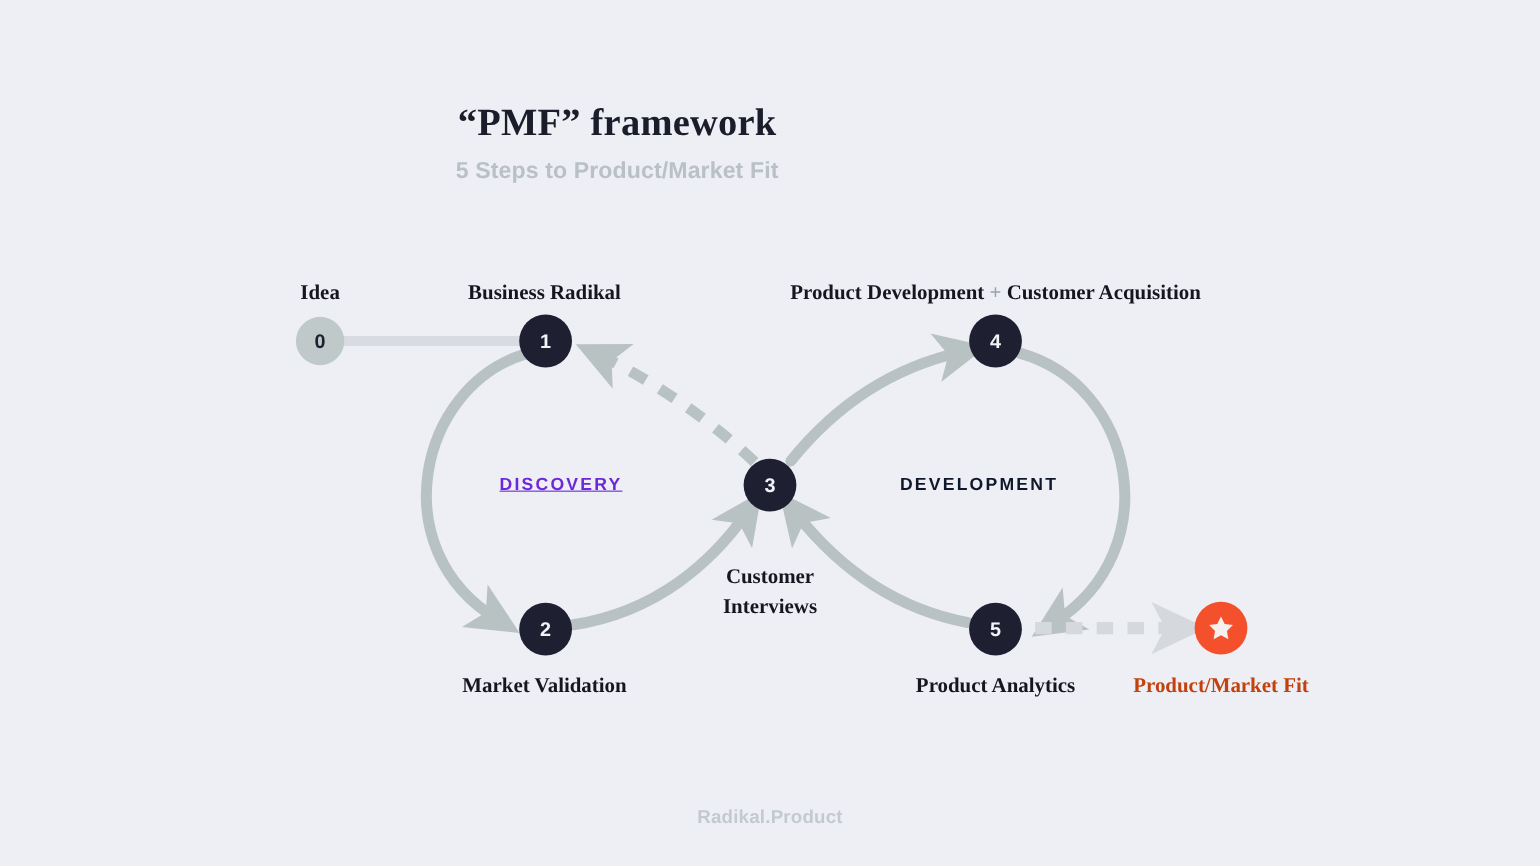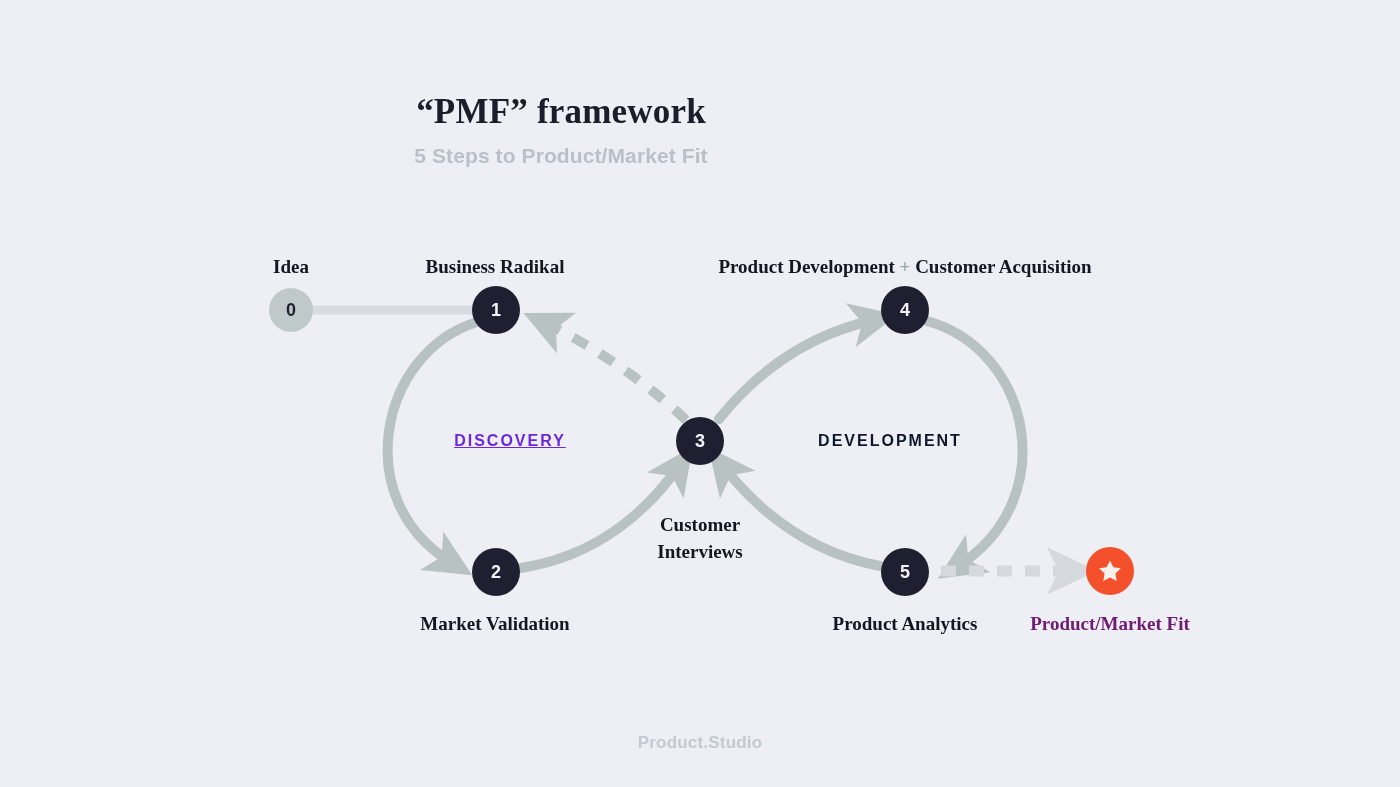--- a/index.html
+++ b/index.html
@@ -94,21 +94,21 @@
     position: absolute;
     font-family: Liberation Serif, serif;
     font-weight: bold;
     font-size: 19px;
     color: #15161f;
     white-space: nowrap;
     line-height: 25px;
   }
   .lbl.center { transform: translateX(-50%); text-align: center; }
   .lbl .plus { color: #9aa3ae; font-weight: bold; }
-  .lbl.pmf { color: #701a75; }
+  .lbl.pmf { color: #c2410c; }
 
   .phase {
     position: absolute;
     font-family: "Liberation Sans", sans-serif;
     font-weight: bold;
     font-size: 16px;
     letter-spacing: 2.0px;
     white-space: nowrap;
     transform: translateX(-50%);
   }
@@ -210,15 +210,15 @@
   </div>
 
   <div class="lbl center" style="left:905px; top:254px;">
     <span>Product Development</span><span class="plus">&nbsp;</span><span class="plus">+</span><span>&nbsp;</span><span>Customer Acquisition</span>
   </div>
 
   <div class="lbl center" style="left:905px; top:611px;">Product Analytics</div>
 
   <div class="lbl center pmf" style="left:1110px; top:611px;">Product/Market Fit</div>
 
-  <div class="footer">Product.Studio</div>
+  <div class="footer">Radikal.Product</div>
 
 </div>
 
 </body></html>

